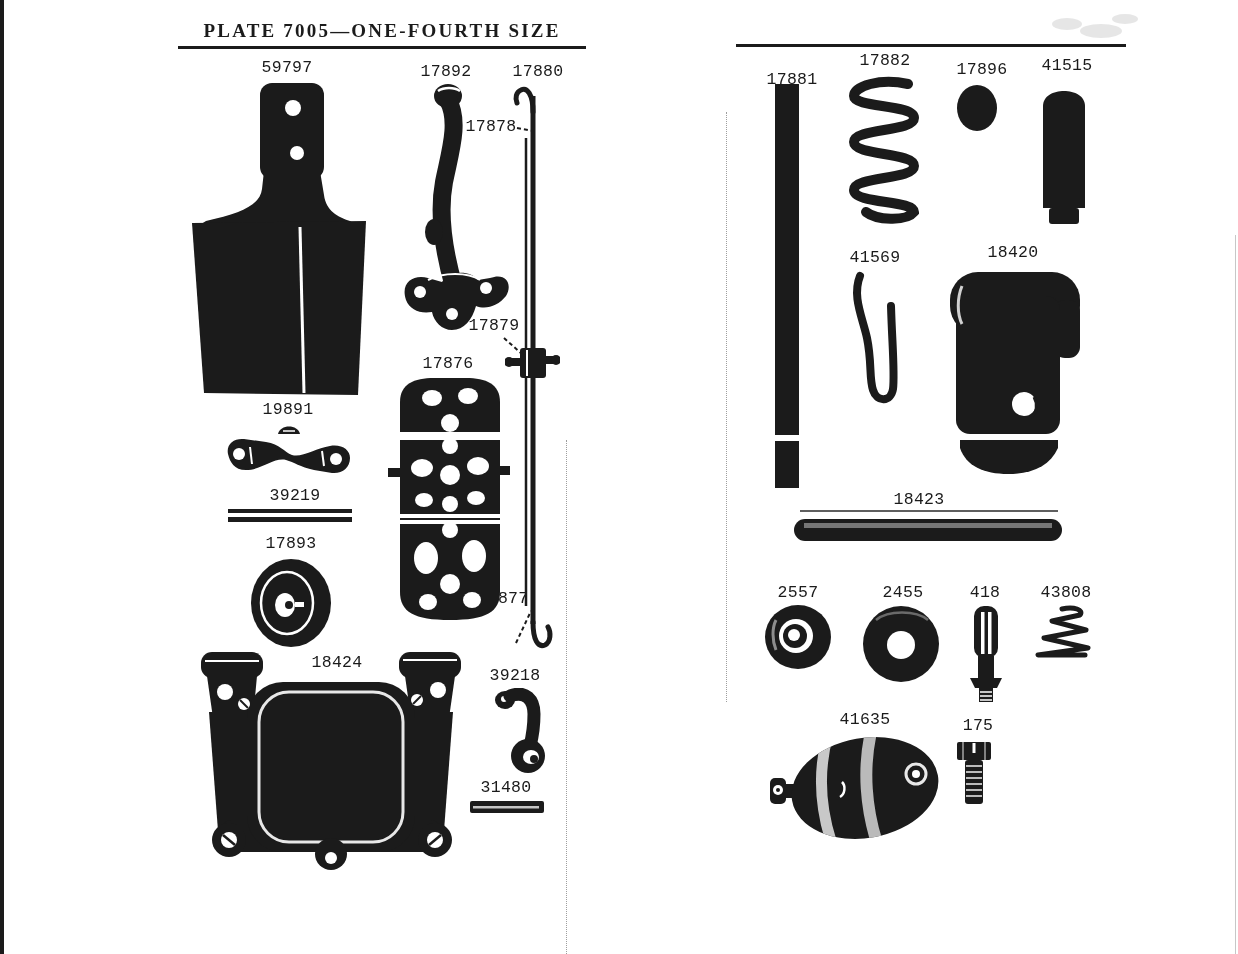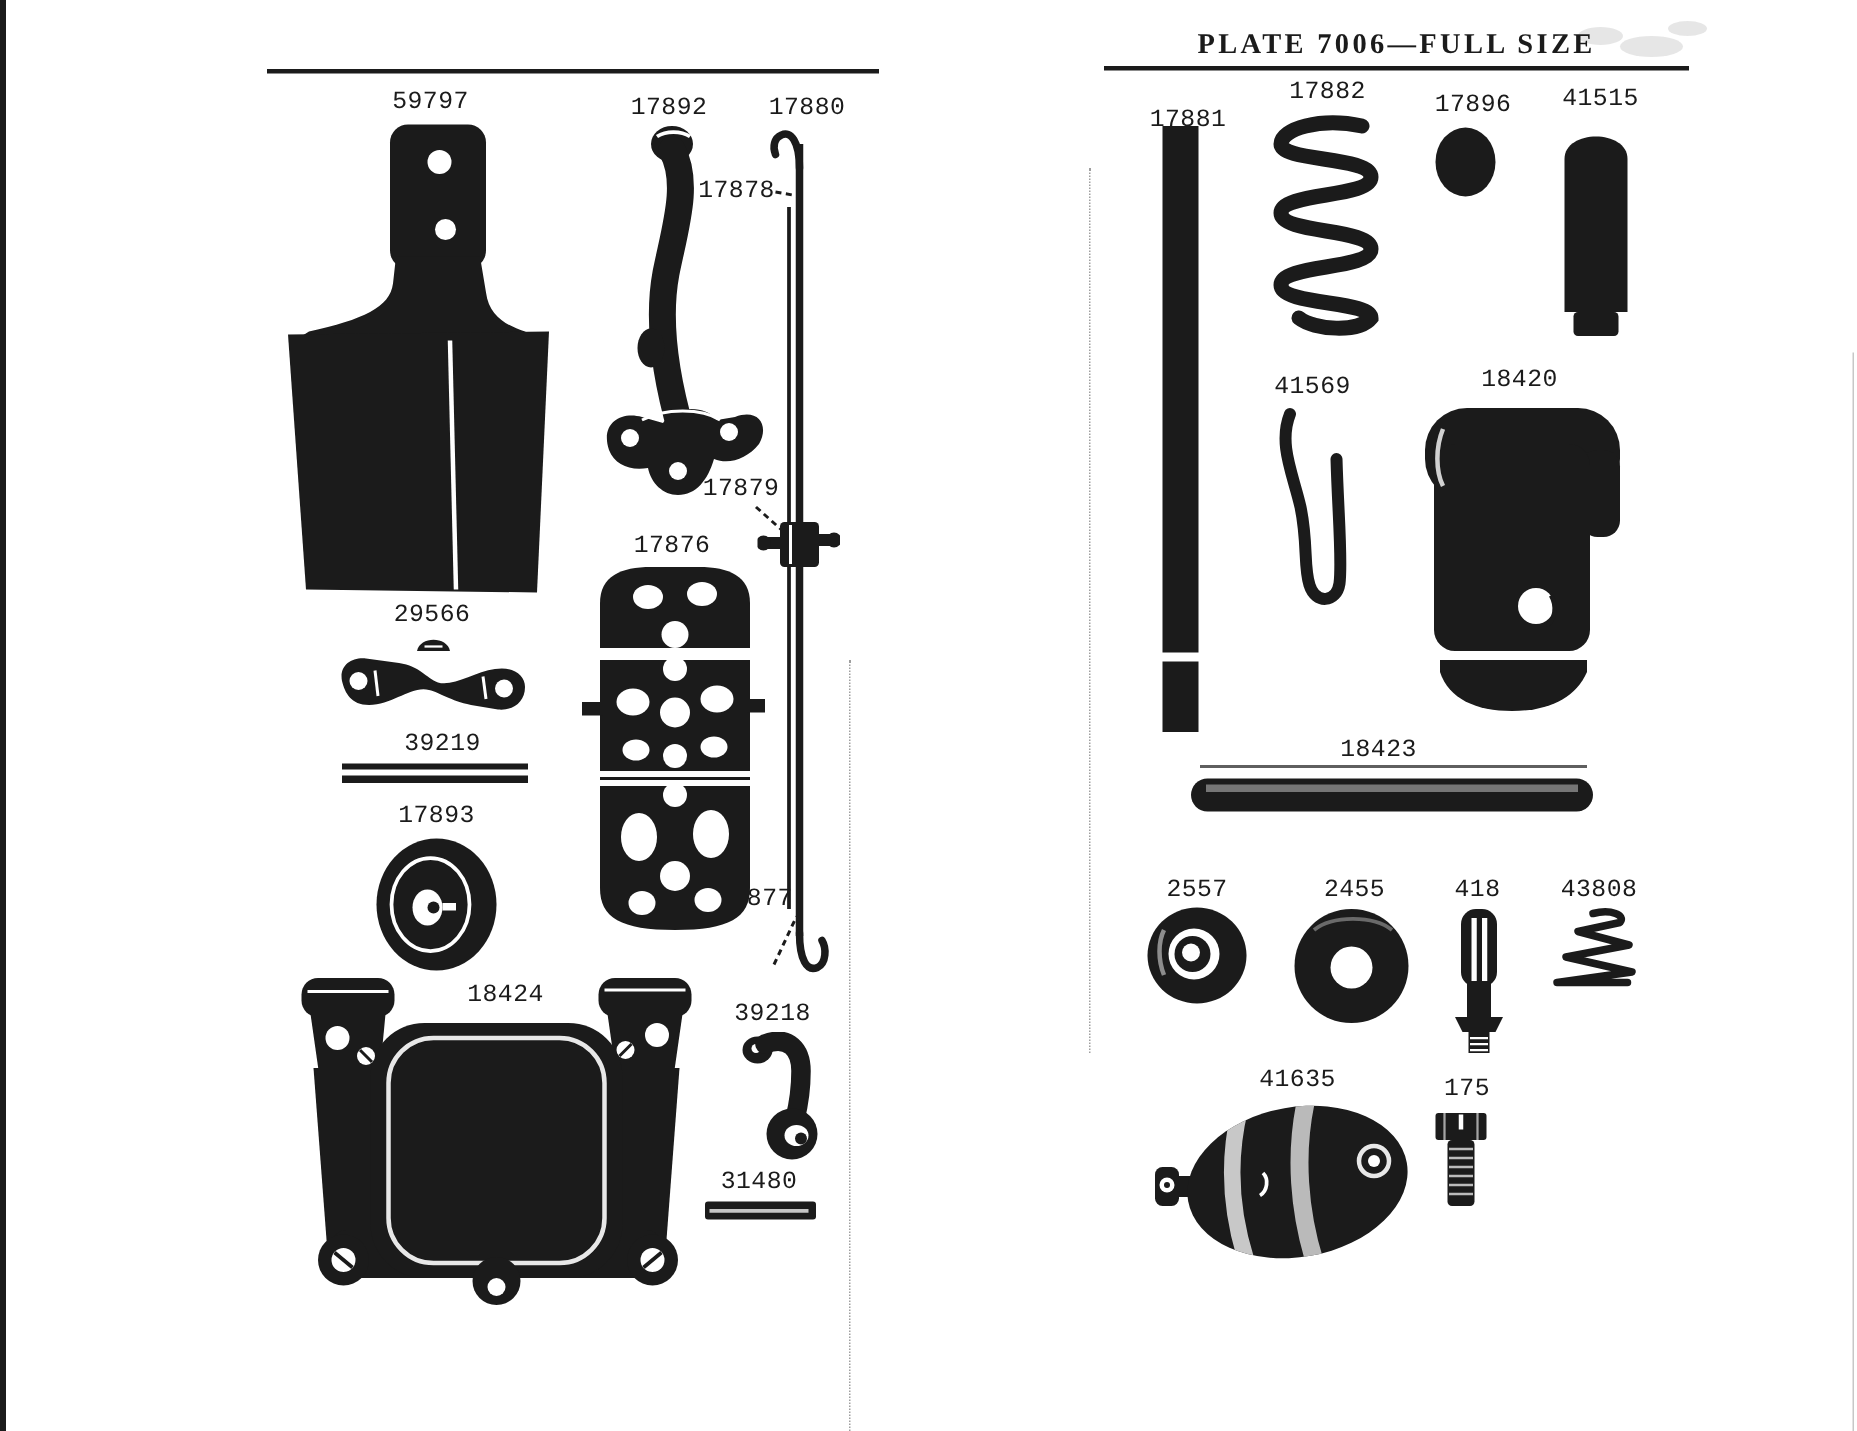--- a/index.html
+++ b/index.html
@@ -32,29 +32,30 @@
   <div class="edge-bar"></div>
   <div class="fold-dotted" style="left:726px;top:112px;height:590px"></div>
   <div class="fold-dotted" style="left:566px;top:440px;height:514px"></div>
   <div class="fold-faint" style="left:1235px;top:235px;height:719px"></div>
   <div class="smudge" style="left:1052px;top:18px;width:30px;height:12px"></div>
   <div class="smudge" style="left:1080px;top:24px;width:42px;height:14px"></div>
   <div class="smudge" style="left:1112px;top:14px;width:26px;height:10px"></div>
 
   <section class="layer">
 
+    <div class="plate-title" style="left:382px;top:20px">PLATE 7005—ONE-FOURTH SIZE</div>
     <div class="rule" style="left:178px;top:46px;width:408px"></div>
 
     <div class="part-label" style="left:287px;top:58px">59797</div>
     <div class="part-label" style="left:446px;top:62px">17892</div>
     <div class="part-label" style="left:538px;top:62px">17880</div>
     <div class="part-label" style="left:491px;top:117px">17878</div>
     <div class="part-label" style="left:494px;top:316px">17879</div>
     <div class="part-label" style="left:448px;top:354px">17876</div>
-    <div class="part-label" style="left:288px;top:400px">29566</div>
+    <div class="part-label" style="left:288px;top:400px">19891</div>
     <div class="part-label" style="left:295px;top:486px">39219</div>
     <div class="part-label" style="left:291px;top:534px">17893</div>
     <div class="part-label" style="left:337px;top:653px">18424</div>
     <div class="part-label" style="left:503px;top:589px">17877</div>
     <div class="part-label" style="left:515px;top:666px">39218</div>
     <div class="part-label" style="left:506px;top:778px">31480</div>
 
     <div class="leader" style="left:516px;top:122px">
       <svg width="20" height="14" viewBox="0 0 20 14">
           <path d="M1,6 L18,9" class="sink" stroke-width="2" stroke-dasharray="4 3"></path>
@@ -211,21 +212,20 @@
     <div class="part" style="left:470px;top:798px">
       <svg width="74" height="17" viewBox="0 0 74 17">
         <rect x="0" y="3" width="74" height="12" rx="2" class="ink"></rect>
         <rect x="3" y="8" width="66" height="2.5" fill="#ffffff" opacity=".75"></rect>
       </svg>
     </div>
   </section>
 
   <section class="layer">
 
-    <div class="plate-title" style="left:931px;top:19px">PLATE 7006—FULL SIZE</div>
     <div class="rule" style="left:736px;top:44px;width:390px"></div>
 
     <div class="part-label" style="left:792px;top:70px">17881</div>
     <div class="part-label" style="left:885px;top:51px">17882</div>
     <div class="part-label" style="left:982px;top:60px">17896</div>
     <div class="part-label" style="left:1067px;top:56px">41515</div>
     <div class="part-label" style="left:875px;top:248px">41569</div>
     <div class="part-label" style="left:1013px;top:243px">18420</div>
     <div class="part-label" style="left:919px;top:490px">18423</div>
     <div class="part-label" style="left:798px;top:583px">2557</div>

